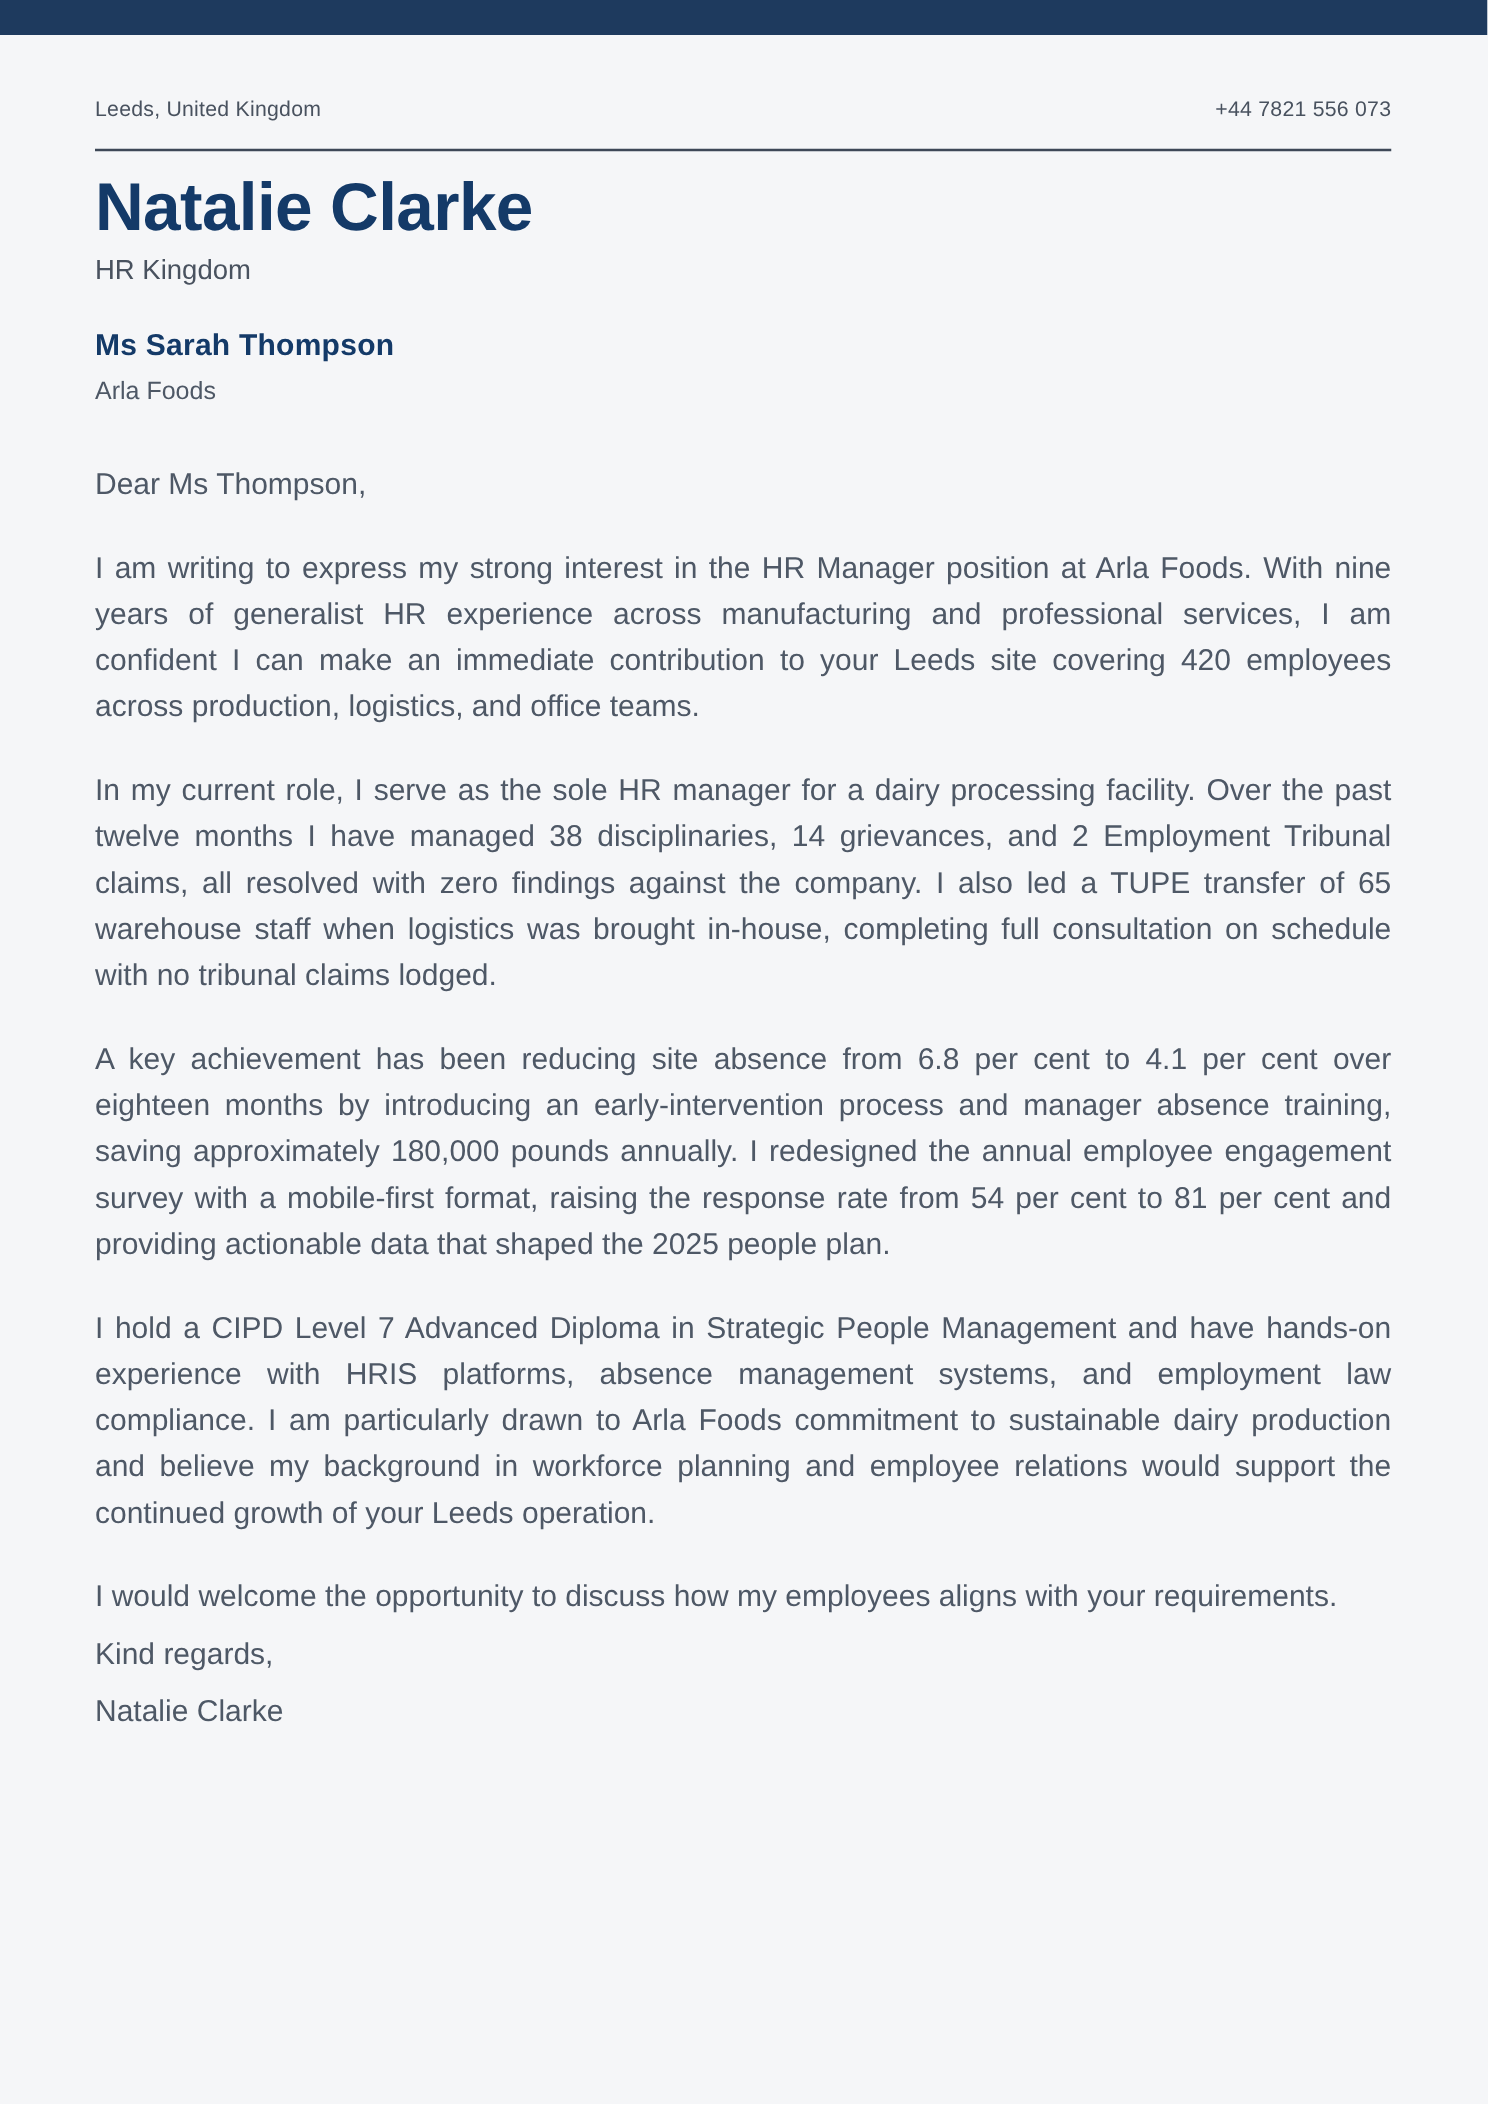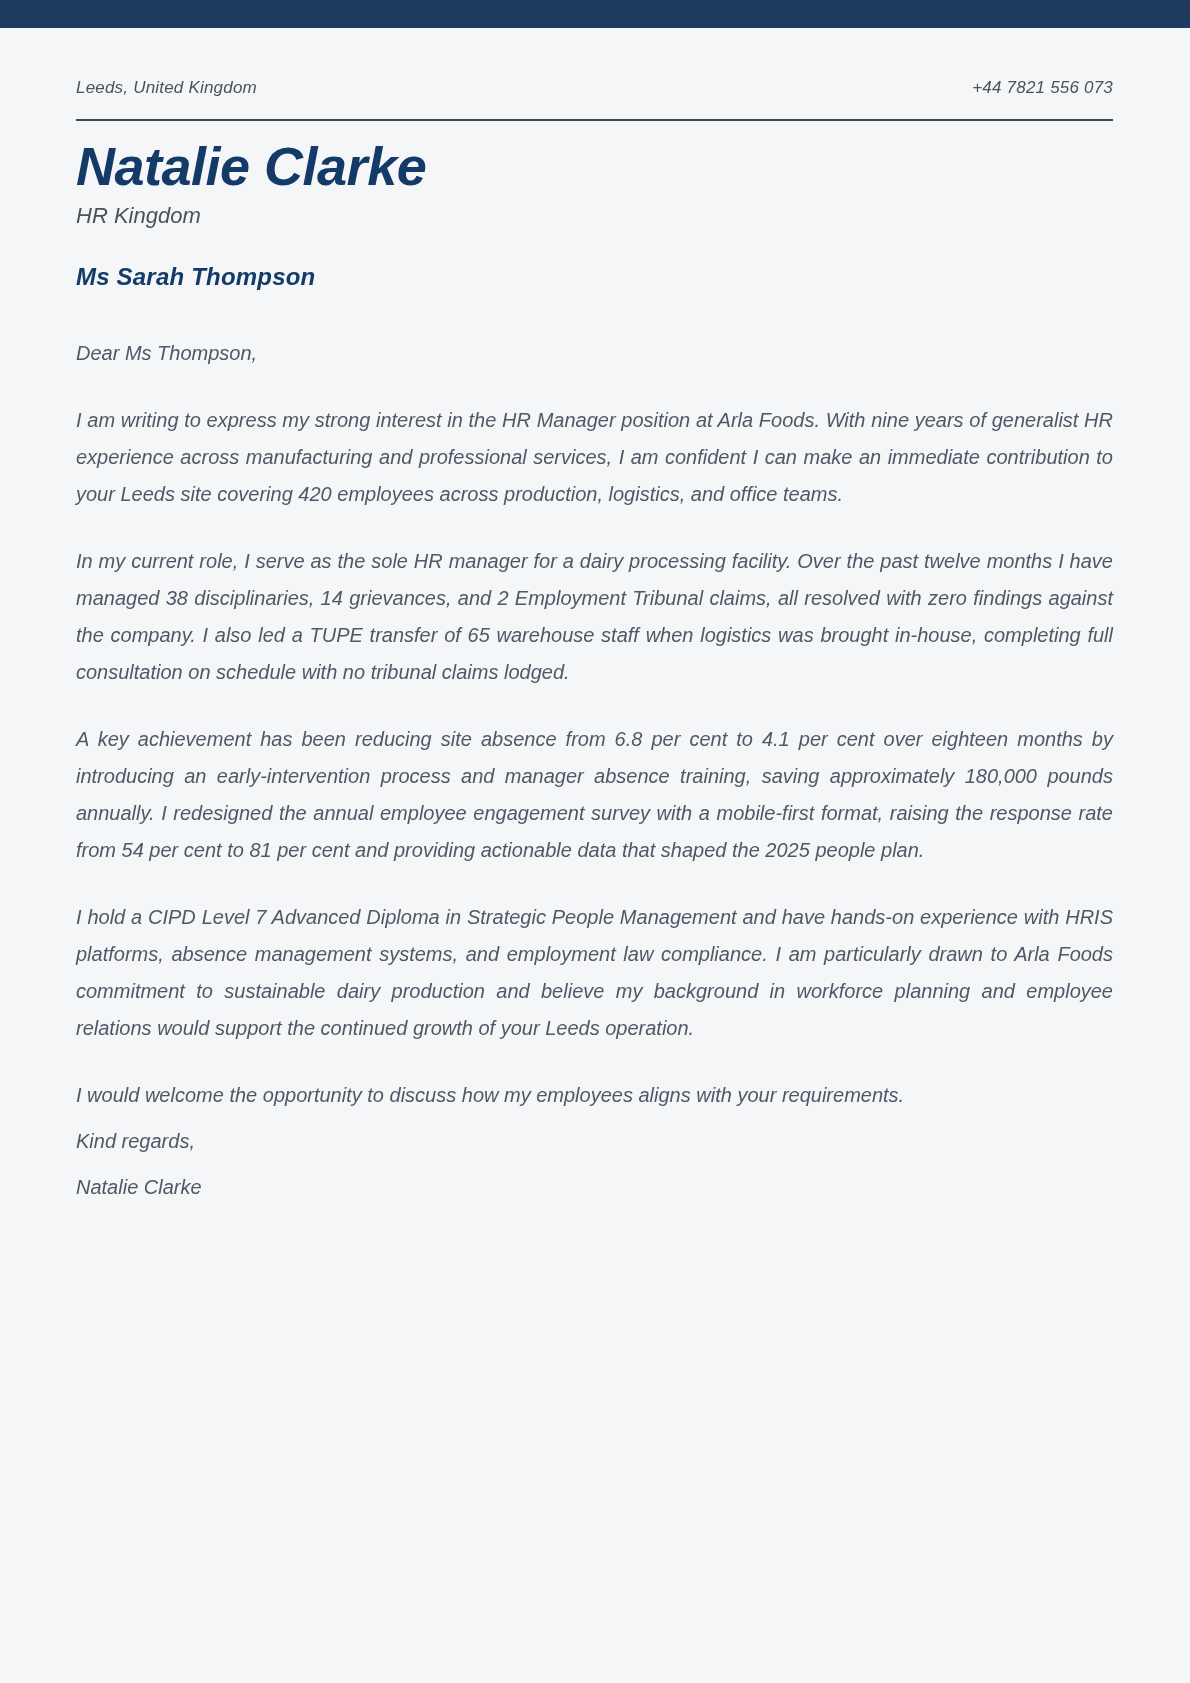--- a/index.html
+++ b/index.html
@@ -13,39 +13,39 @@
   *{box-sizing:border-box;}
   html,body{margin:0;padding:0;}
   body{
     width:1190px;height:1683px;overflow:hidden;
     background:var(--background);
     font-family:"Liberation Sans", sans-serif;
     color:var(--body-text);
     -webkit-font-smoothing:antialiased;
   }
   .topbar{height:28px;width:100%;background:var(--topbar);}
-  .page{padding:50px 77px 0 76px;font-style:italic;}
+  .page{padding:50px 77px 0 76px;}
   .contact-row{
     display:flex;justify-content:space-between;align-items:baseline;
     font-size:17px;color:var(--muted-text);letter-spacing:.2px;
   }
   .contact-row .mid{flex:1;text-align:center;}
   .contact-row .right{}
   .divider{margin-top:21px;border-bottom:2px solid var(--divider);}
   h1.name{
     margin:16px 0 0;font-size:54px;line-height:58px;font-weight:800;
     color:var(--accent-navy);letter-spacing:-.5px;
   }
   .job-title{margin-top:8px;font-size:22px;color:var(--muted-text);}
   .date{margin-top:62px;font-size:20px;color:var(--body-text);}
   .recipient{margin-top:34px;}
   .recipient-name{font-size:24px;font-weight:700;color:var(--accent-navy);letter-spacing:.2px;}
   .recipient-company{margin-top:11px;font-size:20px;color:var(--body-text);}
   .letter-body{margin-top:44px;}
-  .letter-body p{margin:0 0 9px;font-size:20px;line-height:37px;color:var(--body-text);}
+  .letter-body p{margin:0 0 9px;font-size:24px;line-height:37px;color:var(--body-text);}
   p.para{text-align:justify;margin-top:30px;}
   p.salutation,p.closing,p.signature{text-align:left;}
 </style>
 </head>
 <body>
 
 <div class="topbar"></div>
 
 <div class="page">
 
@@ -55,20 +55,21 @@
   </div>
 
   <div class="divider"></div>
 
   <h1 class="name">Natalie Clarke</h1>
   <div class="job-title">HR Kingdom</div>
 
 
   <div class="recipient">
     <div class="recipient-name">Ms Sarah Thompson</div>
+    <div class="recipient-company">Arla Foods</div>
   </div>
 
   <div class="letter-body">
     <p class="salutation">Dear Ms Thompson,</p>
     <p class="para">I am writing to express my strong interest in the HR Manager position at Arla Foods. With nine years of generalist HR experience across manufacturing and professional services, I am confident I can make an immediate contribution to your Leeds site covering 420 employees across production, logistics, and office teams.</p>
     <p class="para">In my current role, I serve as the sole HR manager for a dairy processing facility. Over the past twelve months I have managed 38 disciplinaries, 14 grievances, and 2 Employment Tribunal claims, all resolved with zero findings against the company. I also led a TUPE transfer of 65 warehouse staff when logistics was brought in-house, completing full consultation on schedule with no tribunal claims lodged.</p>
     <p class="para">A key achievement has been reducing site absence from 6.8 per cent to 4.1 per cent over eighteen months by introducing an early-intervention process and manager absence training, saving approximately 180,000 pounds annually. I redesigned the annual employee engagement survey with a mobile-first format, raising the response rate from 54 per cent to 81 per cent and providing actionable data that shaped the 2025 people plan.</p>
     <p class="para">I hold a CIPD Level 7 Advanced Diploma in Strategic People Management and have hands-on experience with HRIS platforms, absence management systems, and employment law compliance. I am particularly drawn to Arla Foods commitment to sustainable dairy production and believe my background in workforce planning and employee relations would support the continued growth of your Leeds operation.</p>
     <p class="para">I would welcome the opportunity to discuss how my employees aligns with your requirements.</p>
     <p class="closing">Kind regards,</p>

